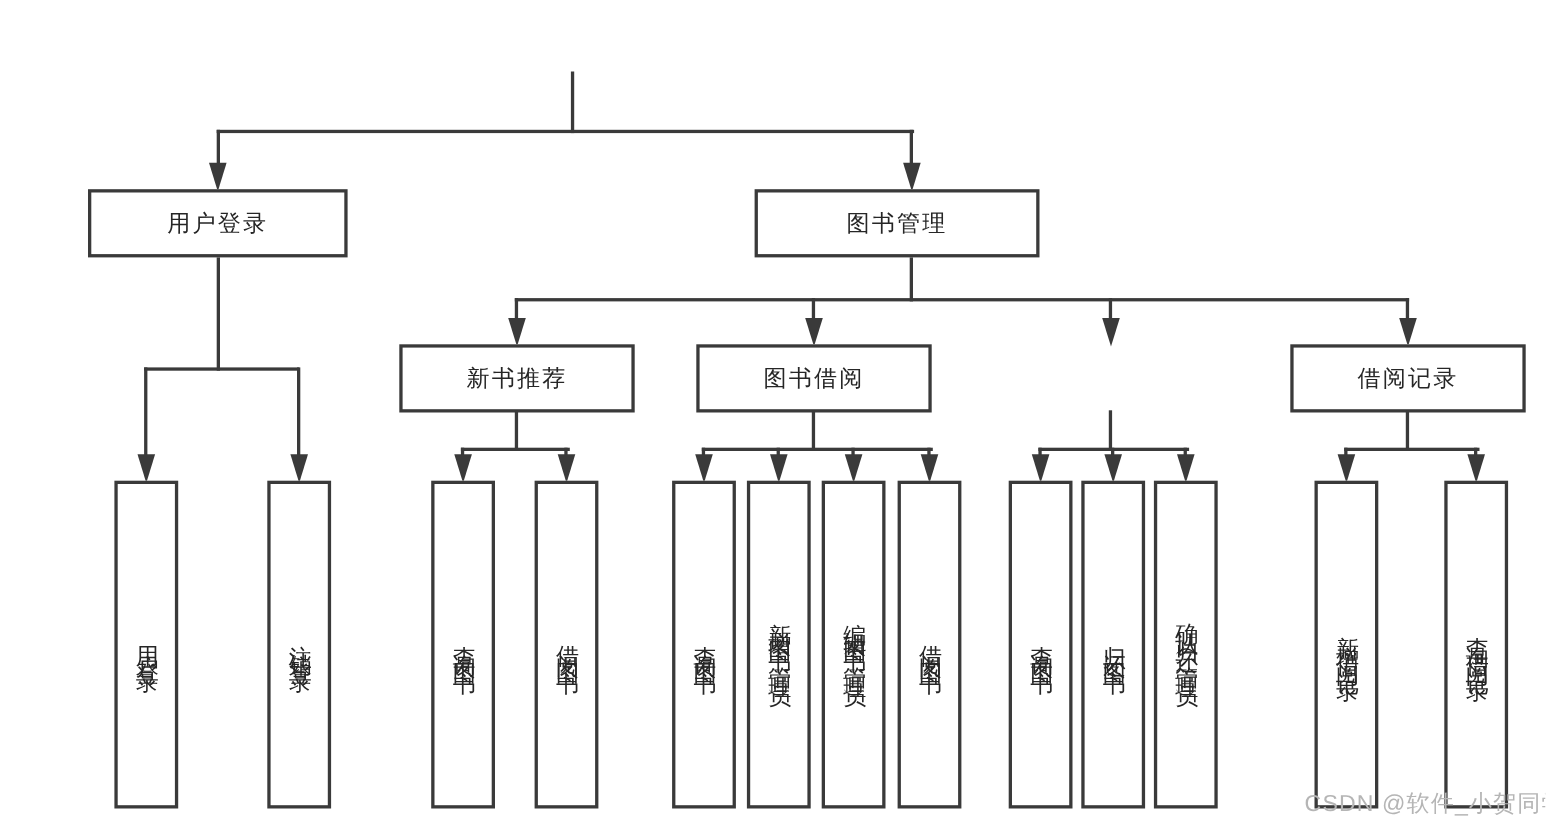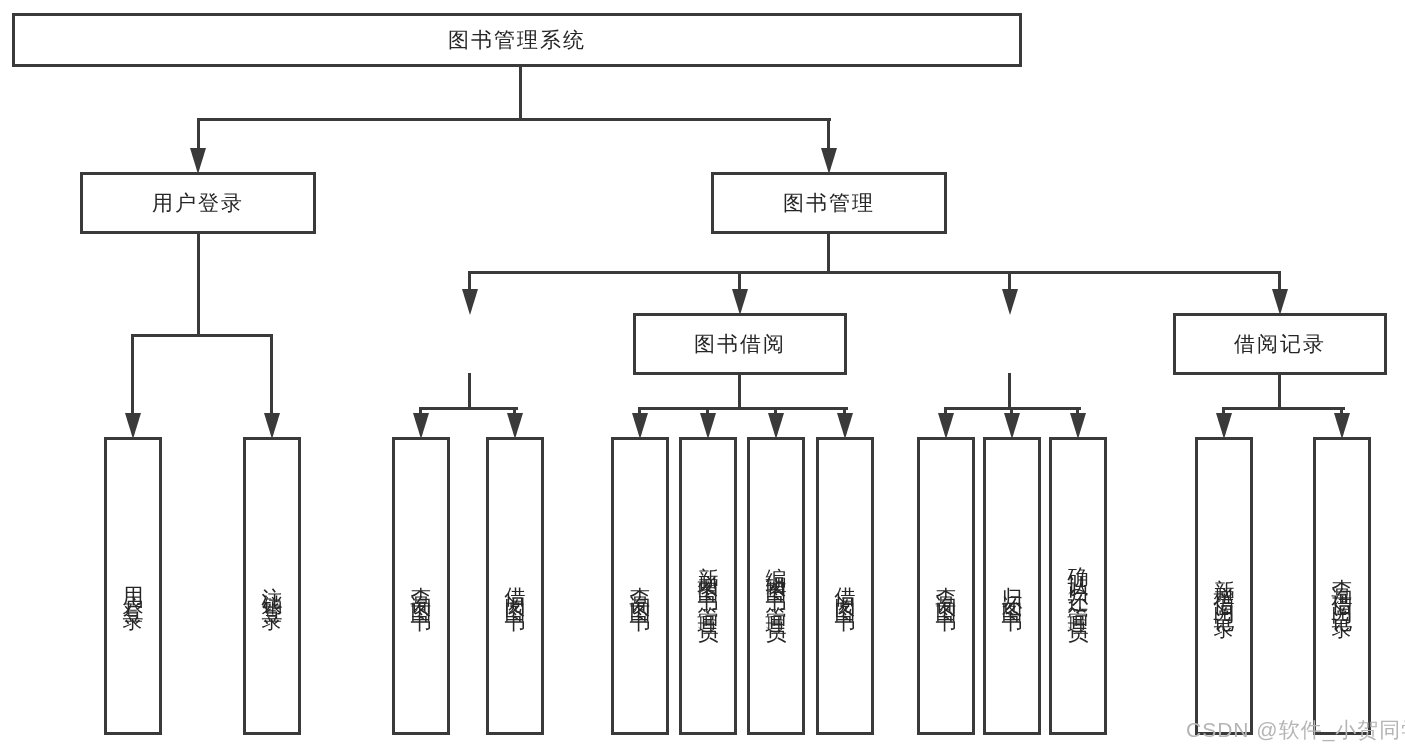--- a/index.html
+++ b/index.html
@@ -26,50 +26,50 @@
       border-left:8px solid transparent;border-right:8px solid transparent;
       border-top:26px solid #3a3a3a;}
   .wm{position:absolute;left:1186px;top:716px;font-size:21px;color:#b5b5b5;
       letter-spacing:1px;white-space:nowrap;}
 </style>
 </head>
 <body>
 
 <div class="canvas">
 
-  <div class="node" style="left:12px;top:13px;width:1010px;height:54px">图书管理系统</div>
 
   <div class="vl" style="left:519px;top:65px;height:56px"></div>
   <div class="hl" style="left:197px;top:118px;width:634px"></div>
   <div class="vl" style="left:197px;top:118px;height:34px"></div>
   <div class="ar" style="left:190px;top:148px"></div>
   <div class="vl" style="left:827px;top:118px;height:34px"></div>
   <div class="ar" style="left:821px;top:148px"></div>
 
   <div class="node" style="left:80px;top:172px;width:236px;height:62px">用户登录</div>
-  <div class="node" style="left:711px;top:172px;width:236px;height:62px">图书管理</div>
+  <div class="node" style="left:686px;top:172px;width:259px;height:62px">图书管理</div>
 
   <div class="vl" style="left:197px;top:234px;height:103px"></div>
   <div class="hl" style="left:131px;top:334px;width:141px"></div>
   <div class="vl" style="left:131px;top:334px;height:83px"></div>
   <div class="ar" style="left:125px;top:413px"></div>
   <div class="vl" style="left:270px;top:334px;height:83px"></div>
   <div class="ar" style="left:264px;top:413px"></div>
 
   <div class="vl" style="left:827px;top:234px;height:40px"></div>
   <div class="hl" style="left:468px;top:271px;width:813px"></div>
   <div class="vl" style="left:468px;top:271px;height:22px"></div>
   <div class="ar" style="left:462px;top:289px"></div>
   <div class="vl" style="left:738px;top:271px;height:22px"></div>
   <div class="ar" style="left:732px;top:289px"></div>
   <div class="vl" style="left:1008px;top:271px;height:22px"></div>
   <div class="ar" style="left:1002px;top:289px"></div>
   <div class="vl" style="left:1278px;top:271px;height:22px"></div>
   <div class="ar" style="left:1272px;top:289px"></div>
 
+  <div class="node" style="left:363px;top:313px;width:214px;height:62px">新书推荐</div>
   <div class="node" style="left:633px;top:313px;width:214px;height:62px">图书借阅</div>
   <div class="node" style="left:1173px;top:313px;width:214px;height:62px">借阅记录</div>
 
   <div class="vl" style="left:468px;top:373px;height:37px"></div>
   <div class="vl" style="left:738px;top:373px;height:37px"></div>
   <div class="vl" style="left:1008px;top:373px;height:37px"></div>
   <div class="vl" style="left:1278px;top:373px;height:37px"></div>
 
   <div class="hl" style="left:419px;top:407px;width:99px"></div>
   <div class="hl" style="left:638px;top:407px;width:210px"></div>

